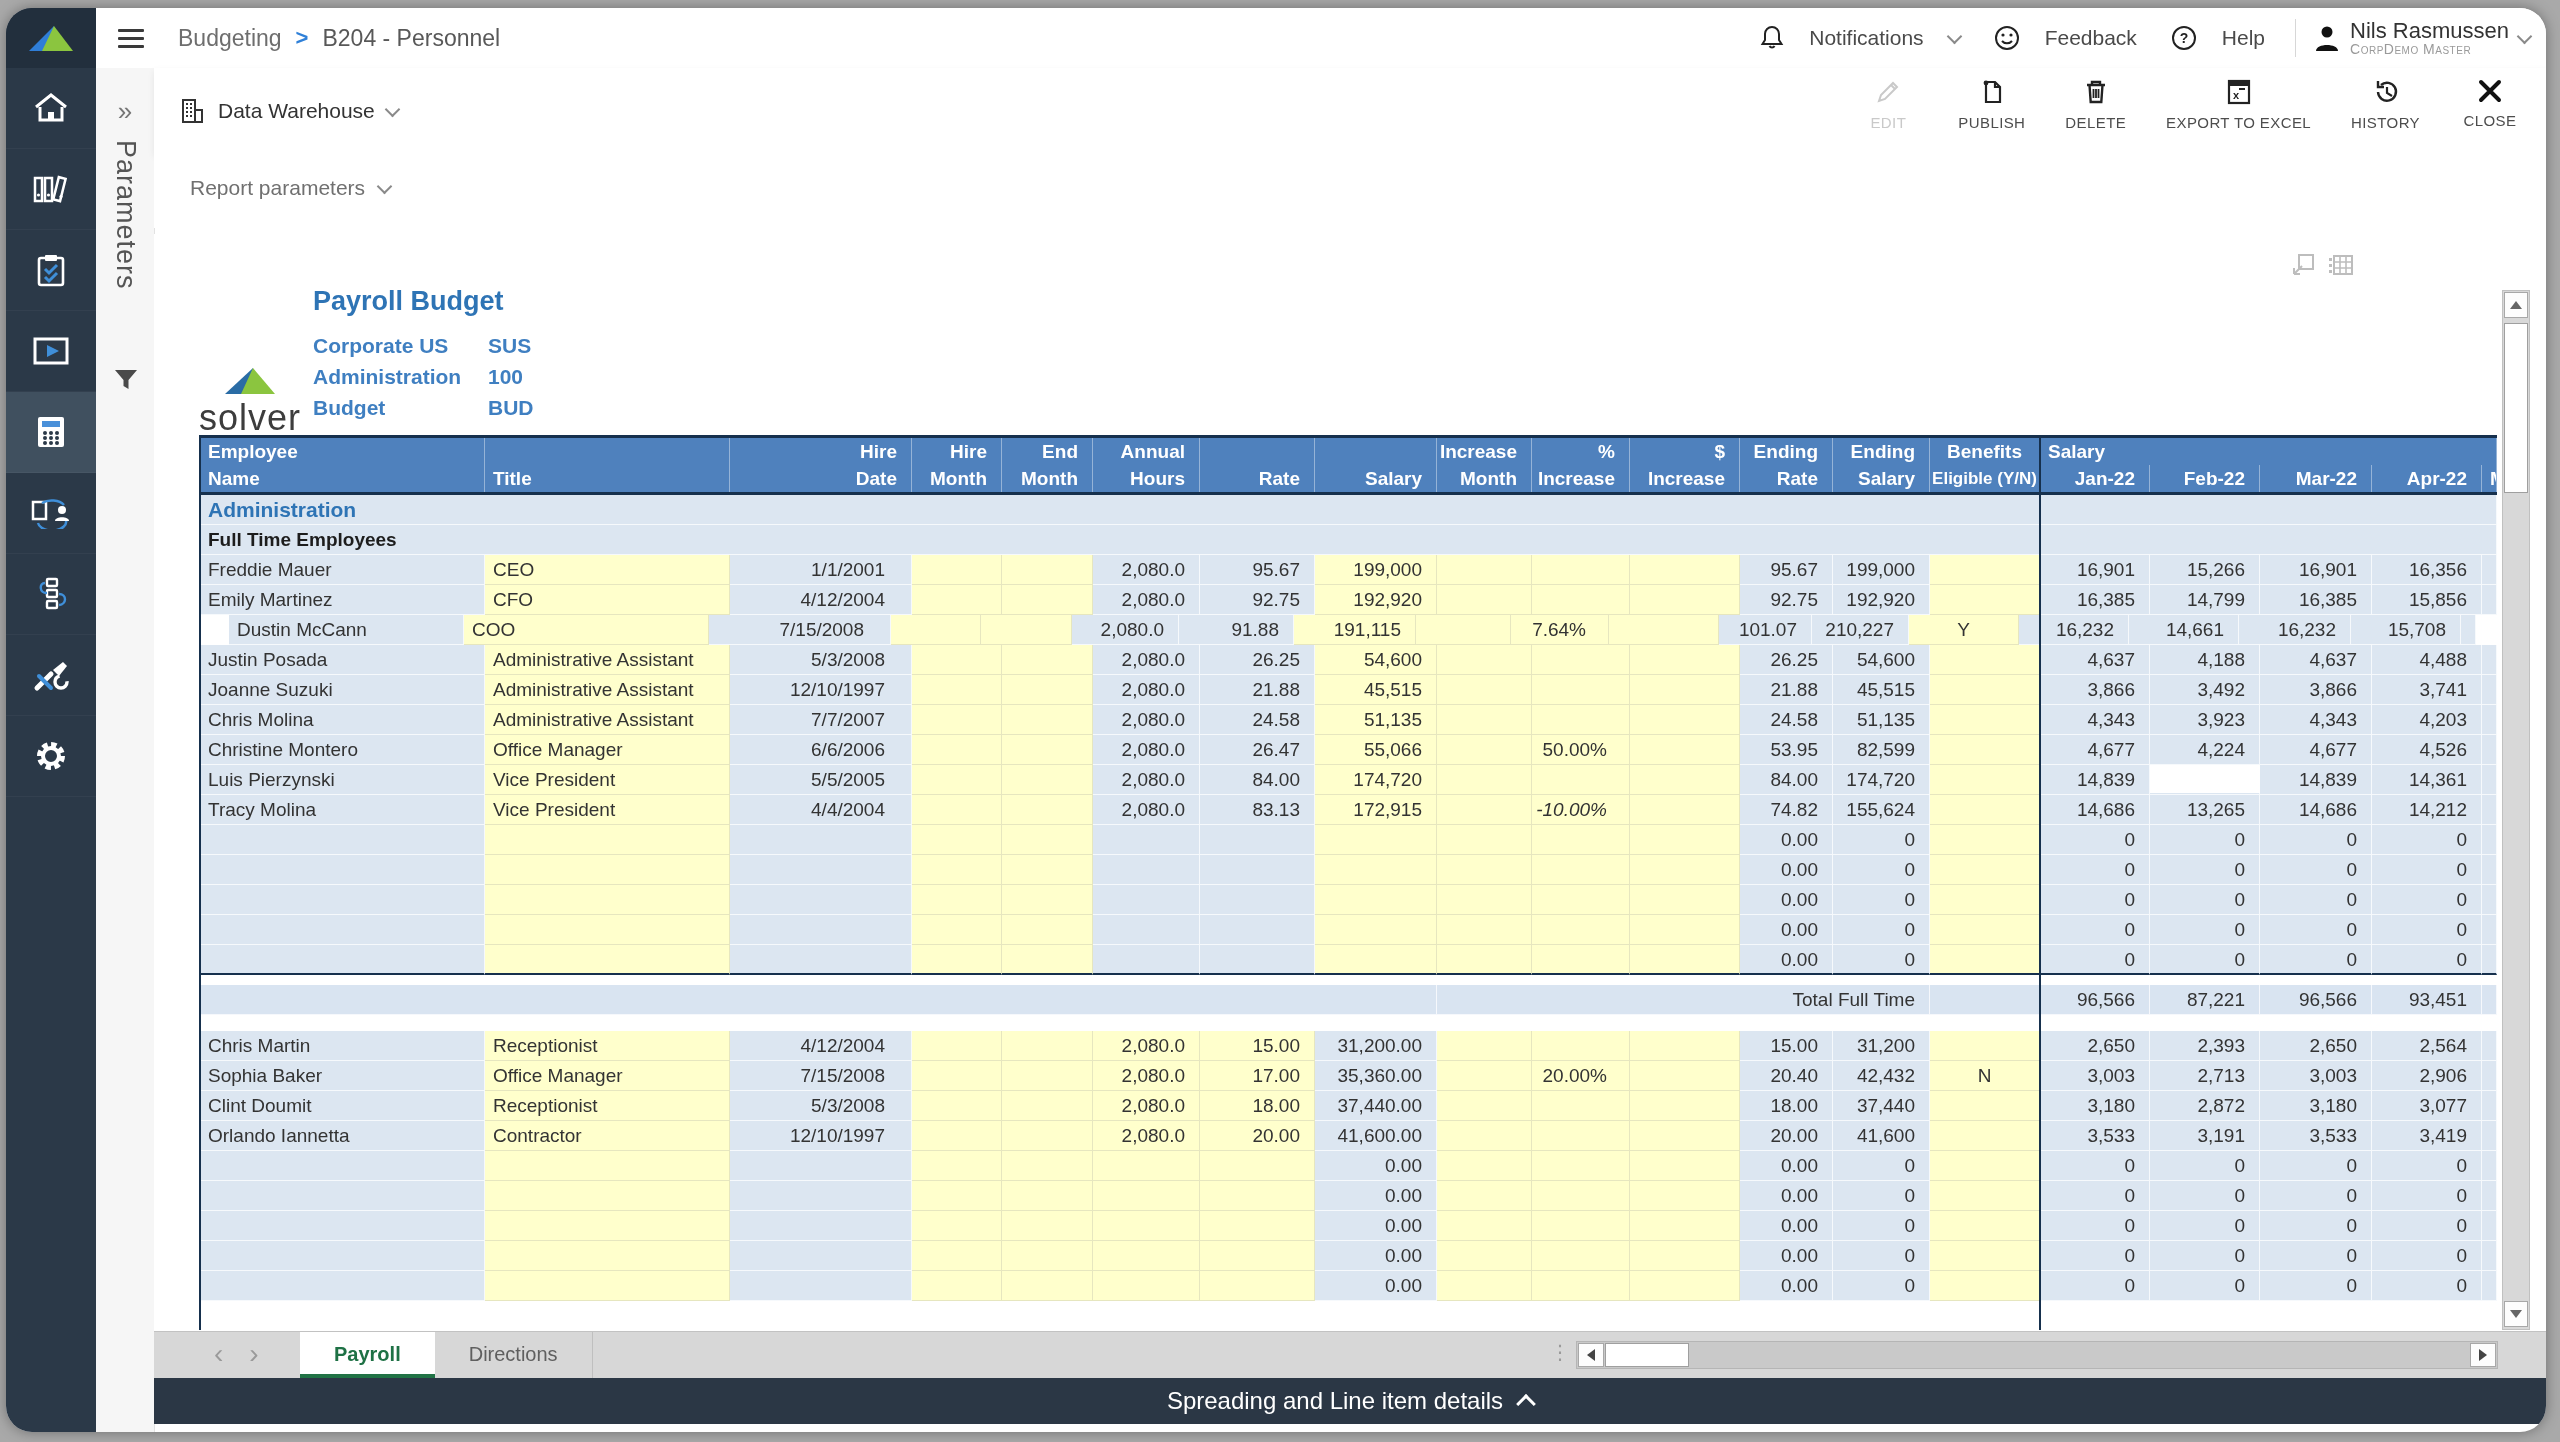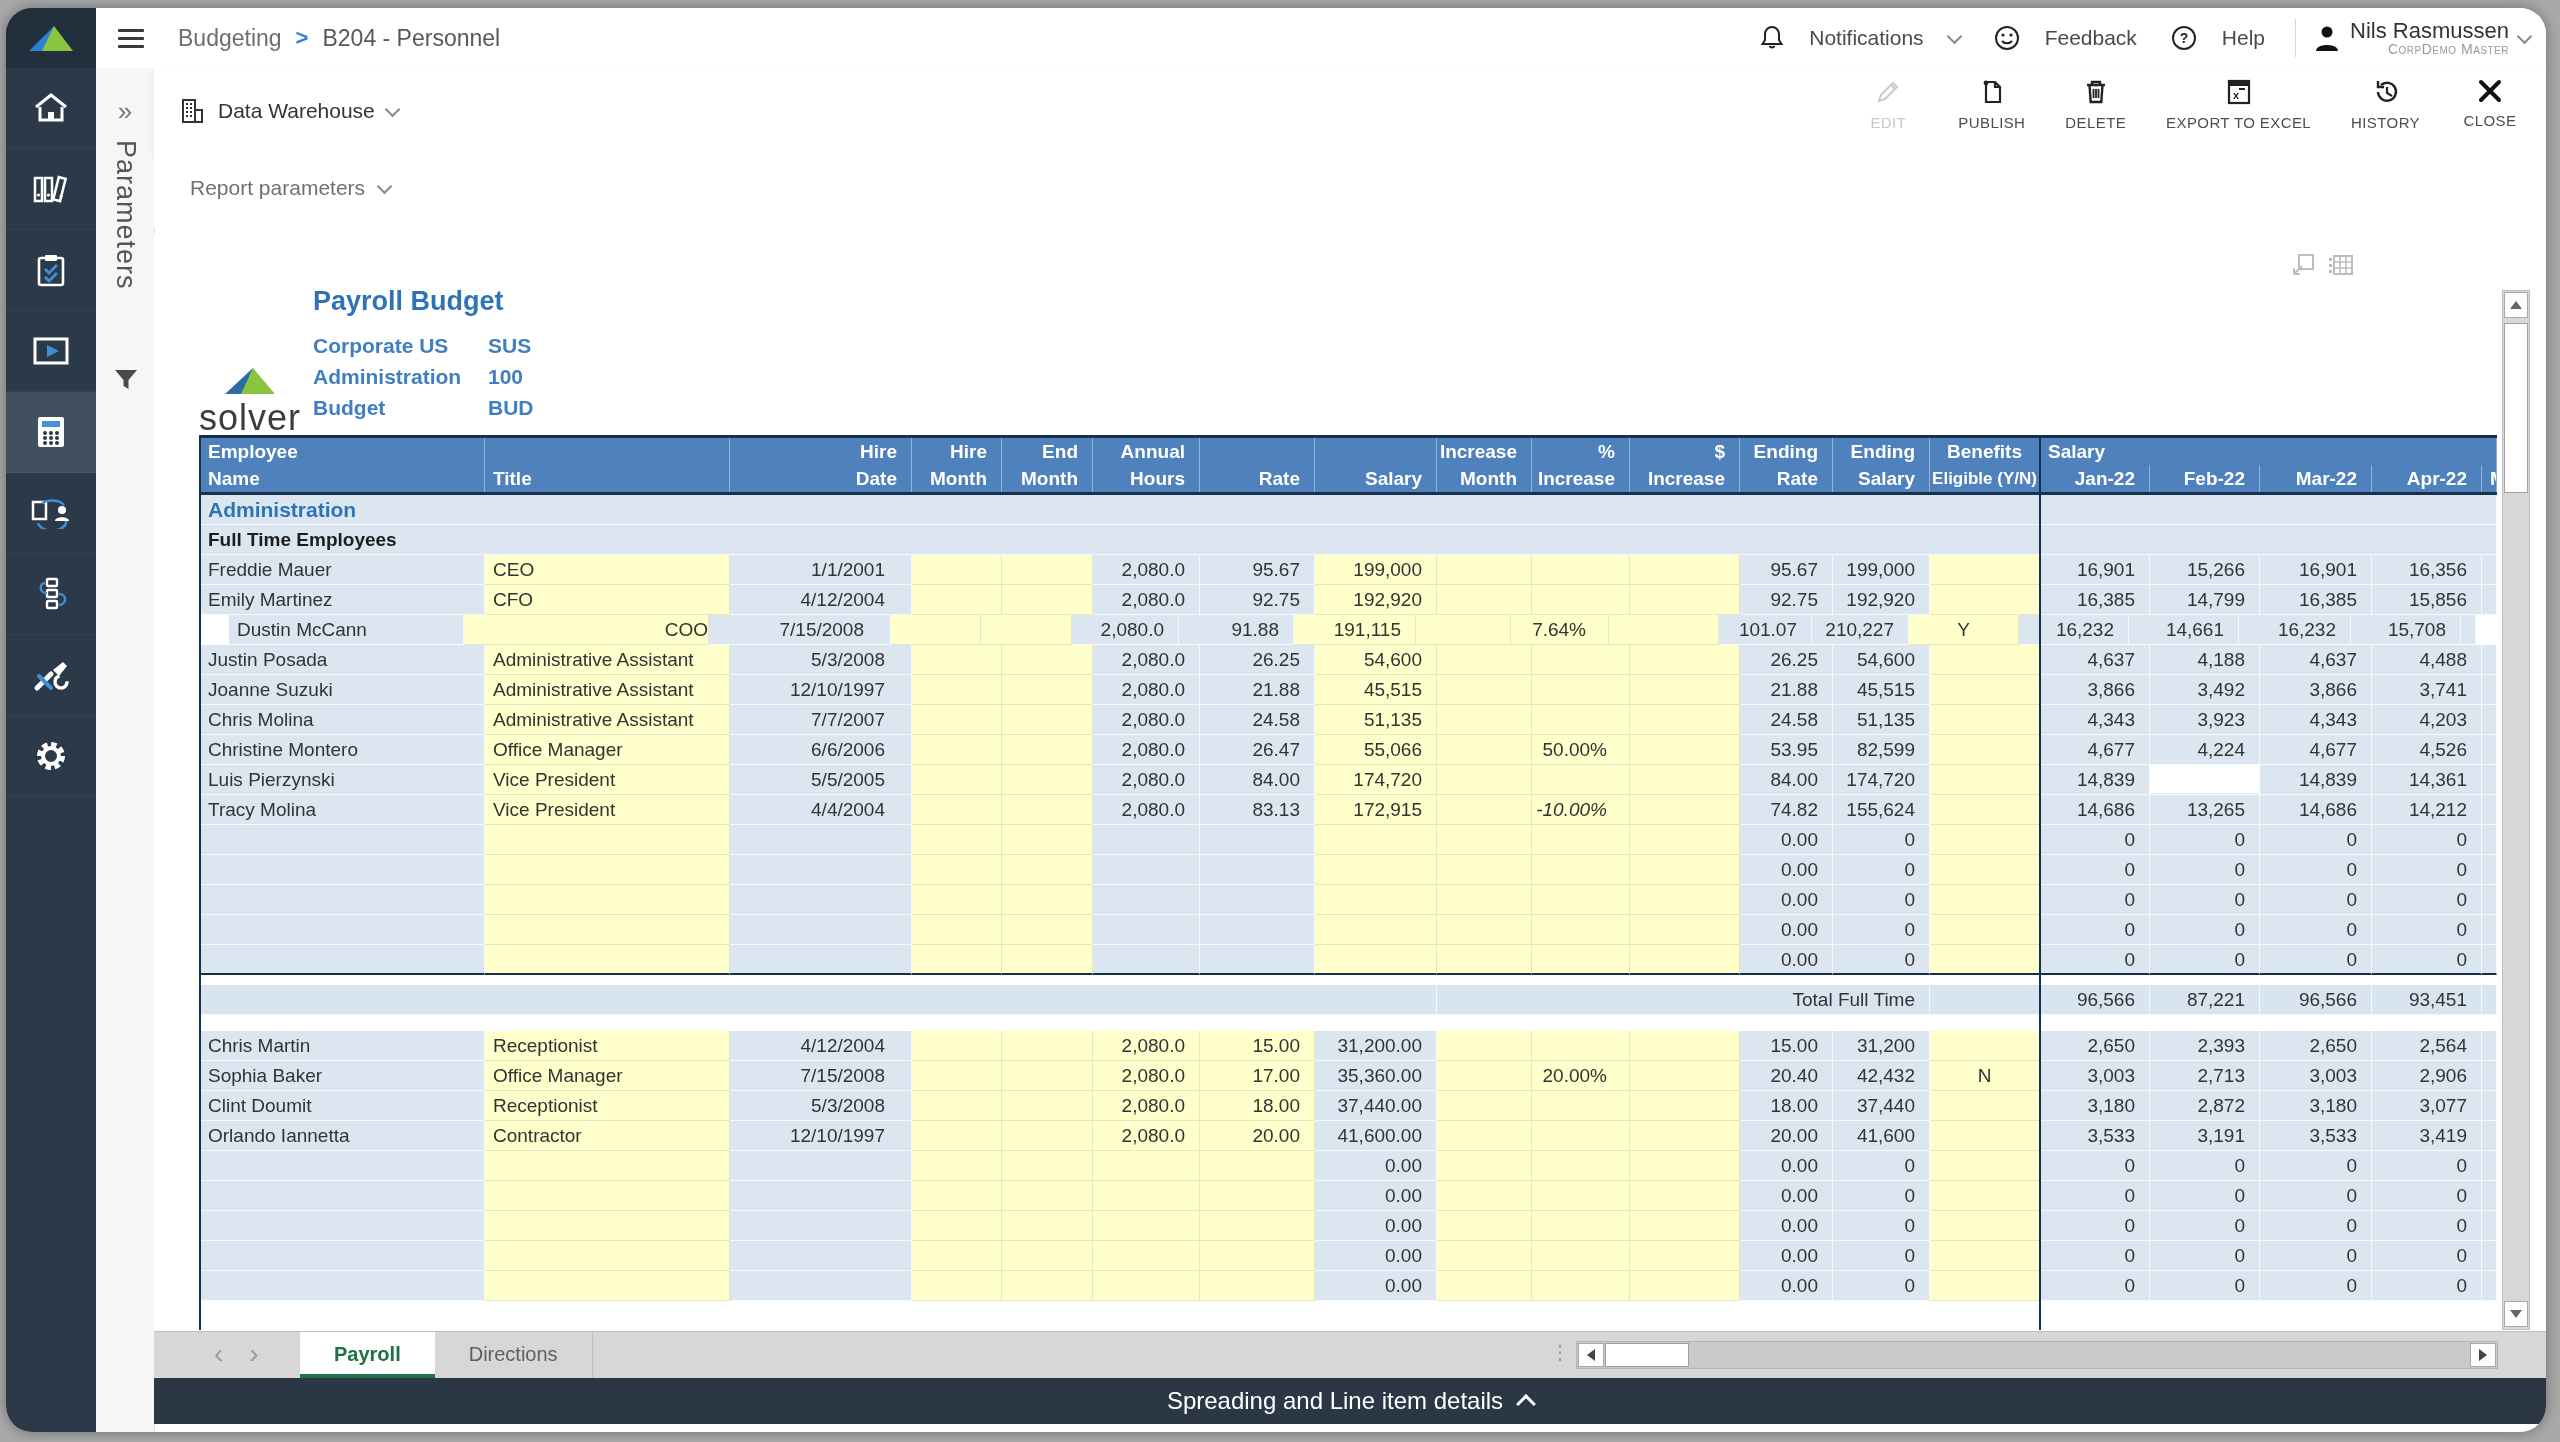--- a/index.html
+++ b/index.html
@@ -14,21 +14,21 @@
   .side-item.active{background:#40505f;}
   .side-item svg{display:block;}
 
   
   .pstrip{position:absolute;left:90px;top:60px;bottom:0;width:58px;background:#f6f6f6;border-right:1px solid #e2e2e2;}
   .pstrip .collapse{position:absolute;top:28px;left:0;width:58px;text-align:center;font-size:26px;color:#777;cursor:pointer;}
   .pstrip .vtext{position:absolute;top:72px;left:14px;writing-mode:vertical-rl;font-size:27px;color:#555;letter-spacing:1px;}
   .pstrip .funnel{position:absolute;top:300px;left:17px;cursor:pointer;}
 
   
-  .topbar{position:absolute;left:90px;top:0;right:0;height:60px;background:#fff;display:flex;align-items:center;text-align:right;}
+  .topbar{position:absolute;left:90px;top:0;right:0;height:60px;background:#fff;display:flex;align-items:center;}
   .hamburger{margin-left:22px;width:26px;cursor:pointer;}
   .hamburger i{display:block;height:3px;background:#3a3a3a;margin:5px 0;border-radius:1px;}
   .crumb{margin-left:34px;font-size:23px;color:#6e6e6e;display:flex;align-items:center;gap:14px;}
   .crumb .sep{color:#2f80d8;font-weight:bold;font-size:22px;}
   .crumb .page{color:#585858;}
   .top-right{margin-left:auto;display:flex;align-items:center;gap:10px;padding-right:16px;}
   .tr-item{display:flex;align-items:center;gap:25px;font-size:21px;color:#4a4a4a;cursor:pointer;padding:0 12px;}
   .chev{width:9px;height:9px;border-right:2px solid #8a8a8a;border-bottom:2px solid #8a8a8a;transform:rotate(45deg);margin-top:-4px;}
   .tr-div{width:1px;height:38px;background:#d7d7d7;margin:0 8px;}
   .userblock{display:flex;align-items:center;gap:10px;cursor:pointer;}
@@ -504,21 +504,21 @@
           <div class="cell ar" style="width: 97px;">192,920</div>
           <div class="cell ac y" style="width: 110px;"></div>
           <div class="cell ar" style="width: 110px;">16,385</div>
           <div class="cell ar" style="width: 110px;">14,799</div>
           <div class="cell ar" style="width: 112px;">16,385</div>
           <div class="cell ar" style="width: 110px;">15,856</div>
           <div class="cell al" style="width: 15px;"></div>
         </div>
         <div class="trow">
           <div class="cell al" style="width: 235px; margin-left: 29px;">Dustin McCann</div>
-          <div class="cell al y" style="width: 245px; text-align: right;">COO</div>
+          <div class="cell al y" style="width: 245px;">COO</div>
           <div class="cell adate" style="width: 182px;">7/15/2008</div>
           <div class="cell ac y" style="width: 90px;"></div>
           <div class="cell ac y" style="width: 91px;"></div>
           <div class="cell ar" style="width: 107px;">2,080.0</div>
           <div class="cell ar" style="width: 115px;">91.88</div>
           <div class="cell ar y" style="width: 122px;">191,115</div>
           <div class="cell ac y" style="width: 95px;"></div>
           <div class="cell apct y" style="width: 98px;">7.64%</div>
           <div class="cell ac y" style="width: 110px;"></div>
           <div class="cell ar" style="width: 93px;">101.07</div>

